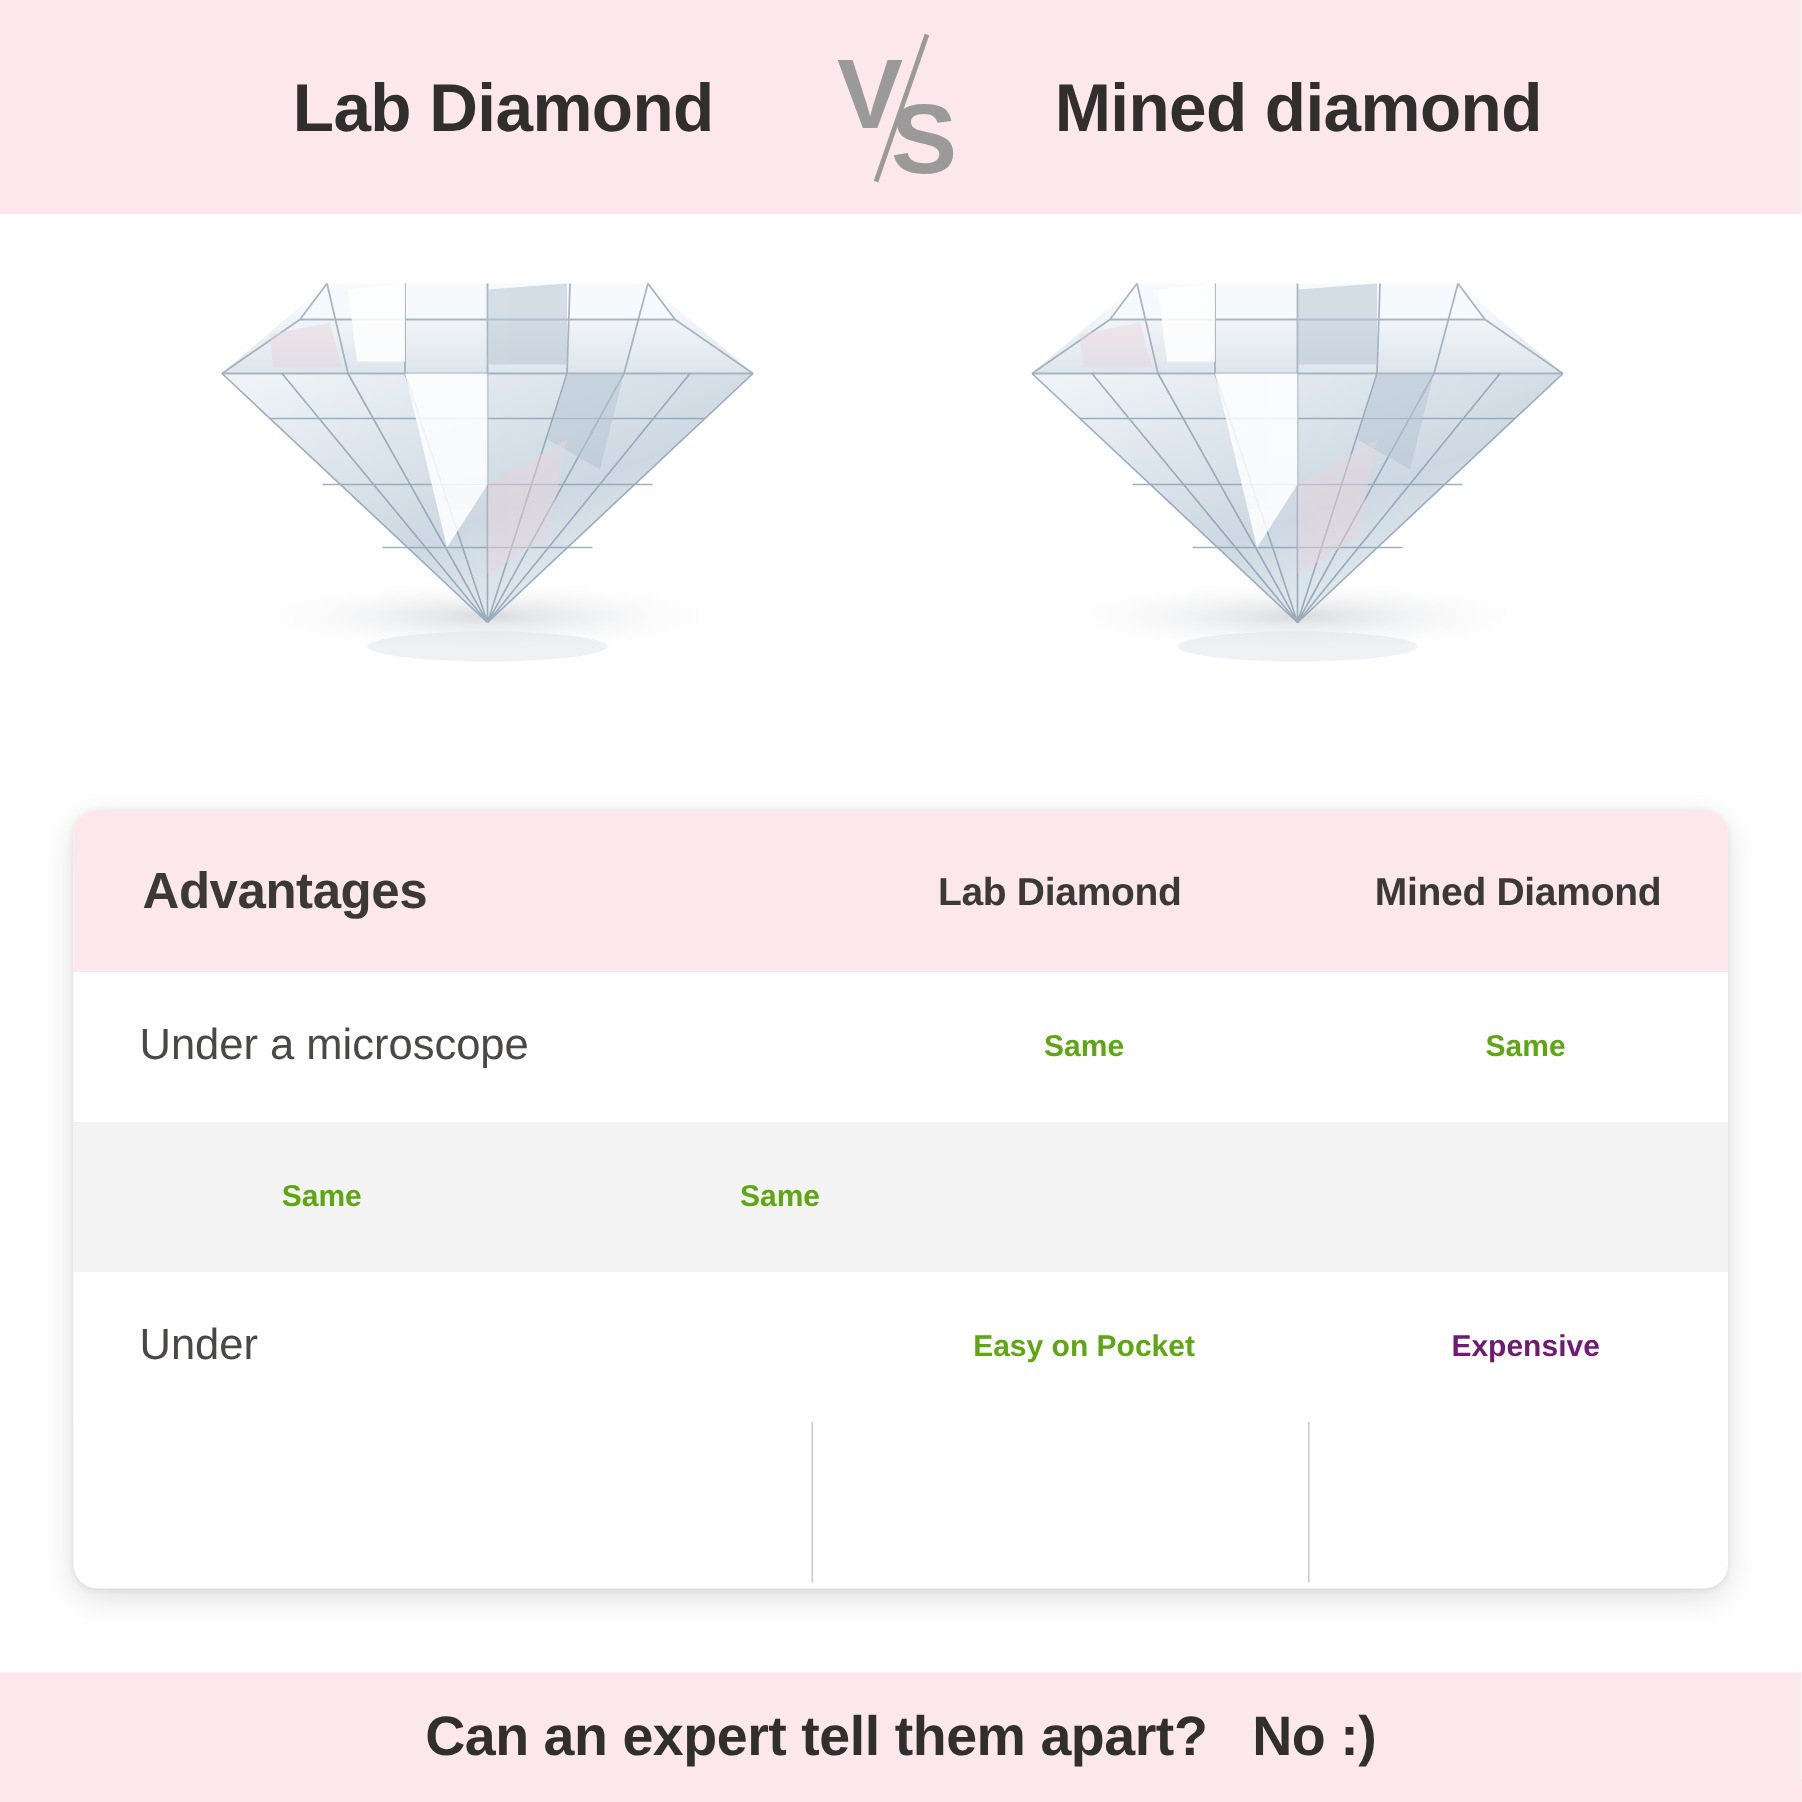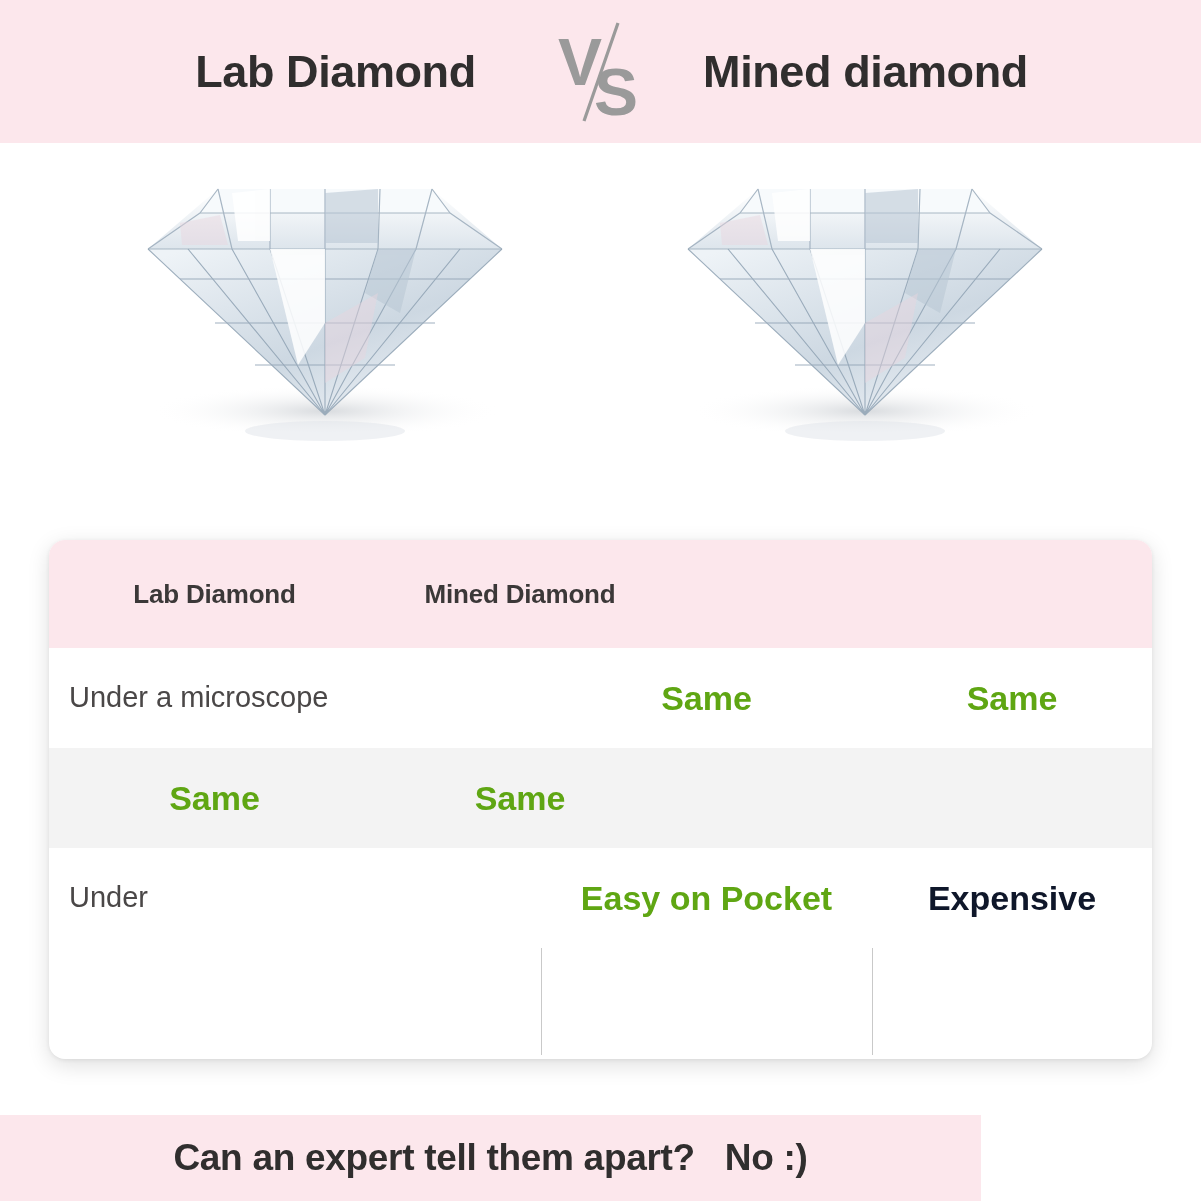--- a/index.html
+++ b/index.html
@@ -105,21 +105,21 @@
   .t-body-row { height: 100px; }
   .t-body-row.tall { height: 111px; }
   .t-body-row.odd  { background: #ffffff; }
   .t-body-row.even { background: #f3f3f3; }
 
   .c-feature { width: 492px; display: flex; align-items: center; padding-left: 20px; }
   .c-lab     { width: 331px; display: flex; align-items: center; justify-content: center; }
   .c-mined   { width: 280px; display: flex; align-items: center; justify-content: center; }
 
   .t-head .c-feature { padding-left: 46px; }
-  .t-body-row .c-feature { padding-left: 20px; }
+  .t-body-row .c-feature { padding-left: 4px; margin-left: 40px; }
 
   .head-main {
     font-size: 34px;
     font-weight: bold;
     color: #3b3838;
     letter-spacing: -0.3px;
   }
   .head-col {
     font-size: 26px;
     font-weight: bold;
@@ -129,44 +129,44 @@
   }
 
   .feature-text {
     font-size: 29px;
     color: #4a4747;
     line-height: 1.3;
     max-width: 450px;
   }
 
   .val {
-    font-size: 34px;
+    font-size: 20px;
     font-weight: bold;
     white-space: nowrap;
   }
   .val.green { color: #5fa613; }
-  .val.red   { color: #0f172a; }
+  .val.red   { color: #701a75; }
 
   
   .v-divider {
     position: absolute;
     top: 30px;
     bottom: 4px;
     width: 1px;
     background: #c9c9c9;
   }
   .v-divider.d1 { left: 492px; }
   .v-divider.d2 { left: 823px; }
 
   
   .footer-band {
     position: absolute;
     left: 0;
     top: 1115px;
-    width: 981px;
+    width: 1201px;
     height: 86px;
     background: #fce7ec;
     display: flex;
     align-items: center;
     justify-content: center;
   }
 
   .footer-text {
     font-size: 37px;
     font-weight: bold;
@@ -301,20 +301,23 @@
   </div>
 
 </div>
 
 <div class="table-card">
 
   <div class="v-divider d1"></div>
   <div class="v-divider d2"></div>
 
   <div class="t-row t-head">
+    <div class="c-feature">
+      <span class="head-main">Advantages</span>
+    </div>
     <div class="c-lab">
       <span class="head-col">Lab Diamond</span>
     </div>
     <div class="c-mined">
       <span class="head-col">Mined Diamond</span>
     </div>
   </div>
 
   <div class="t-row t-body-row odd">
     <div class="c-feature">

